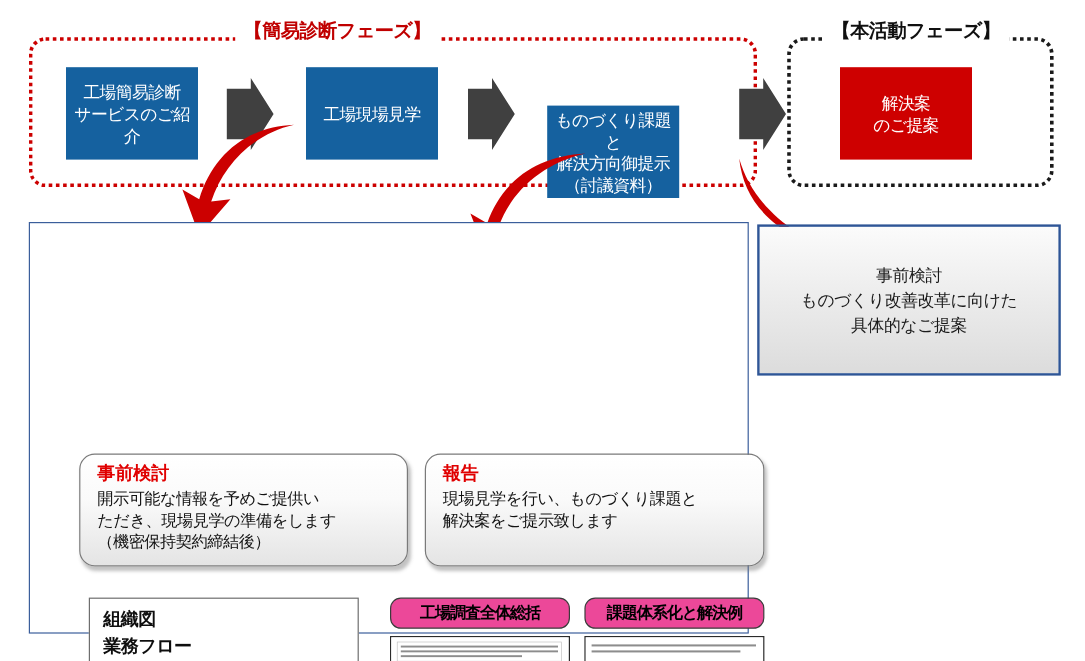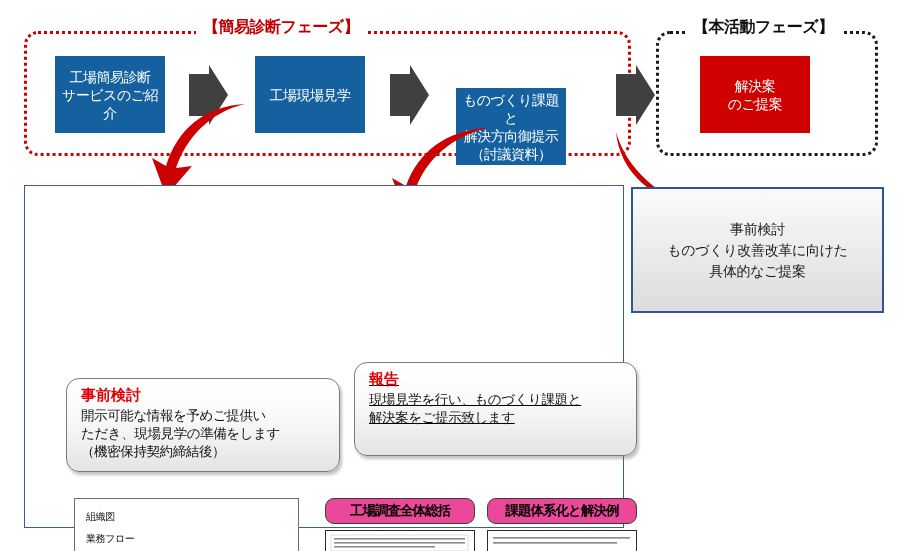--- a/index.html
+++ b/index.html
@@ -94,39 +94,40 @@
     position:absolute;
     border:1.5px solid #7A7A7A;
     border-radius:13px;
     background:linear-gradient(180deg,#FFFFFF 0%,#FAFAFA 40%,#E4E4E4 100%);
     box-shadow:2px 3px 3px rgba(120,120,120,0.45);
     box-sizing:border-box;
     padding:6px 14px 7px;
     text-align:left;
   }
   #callout-pre{left:41px;top:192px;width:274px;height:94px;}
-  #callout-rep{left:329px;top:176px;width:283px;height:94px;text-decoration:underline;}
+  #callout-rep{left:329px;top:192px;width:283px;height:94px;}
   .callout .title{
     color:#E00000;font-weight:bold;font-size:15px;line-height:20px;
     margin:0 0 2px 0;letter-spacing:0px;
   }
   .callout .body{
     color:#111;font-size:13.5px;line-height:18px;letter-spacing:-0.4px;
   }
 
   
   #doclist{
     position:absolute;left:49px;top:312px;width:225px;height:202px;
     border:1px solid #6E6E6E;background:#fff;box-sizing:border-box;
     padding:7px 0 0 11px;
   }
   #doclist ul{list-style:none;margin:0;padding:0;}
   #doclist li{
-    font-size:10px;line-height:21.5px;color:#0e0e0e;letter-spacing:-0.4px;
+    font-size:15px;line-height:21.5px;color:#0e0e0e;letter-spacing:-0.4px;
     white-space:nowrap;
+    font-weight:bold;
   }
 
   
   .thumb-wrap{position:absolute;top:312px;width:150px;height:202px;}
   #thumb-a{left:300px;}
   #thumb-b{left:462px;}
   .thumb-title{
     height:26px;border:1.5px solid #3c3c3c;border-radius:9px;
     background:#ec4899;box-sizing:border-box;
     display:flex;align-items:center;justify-content:center;

